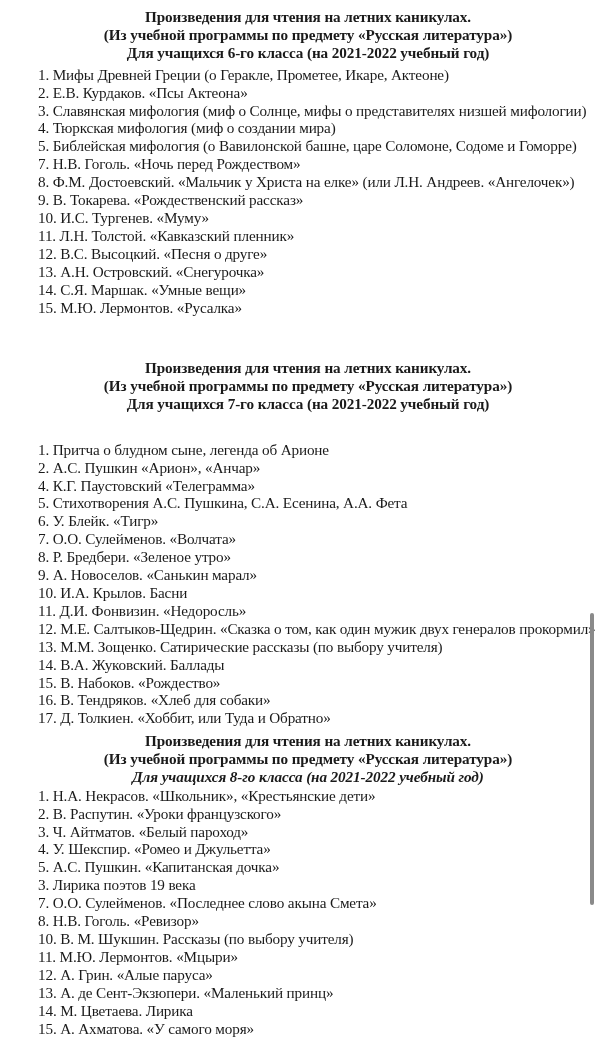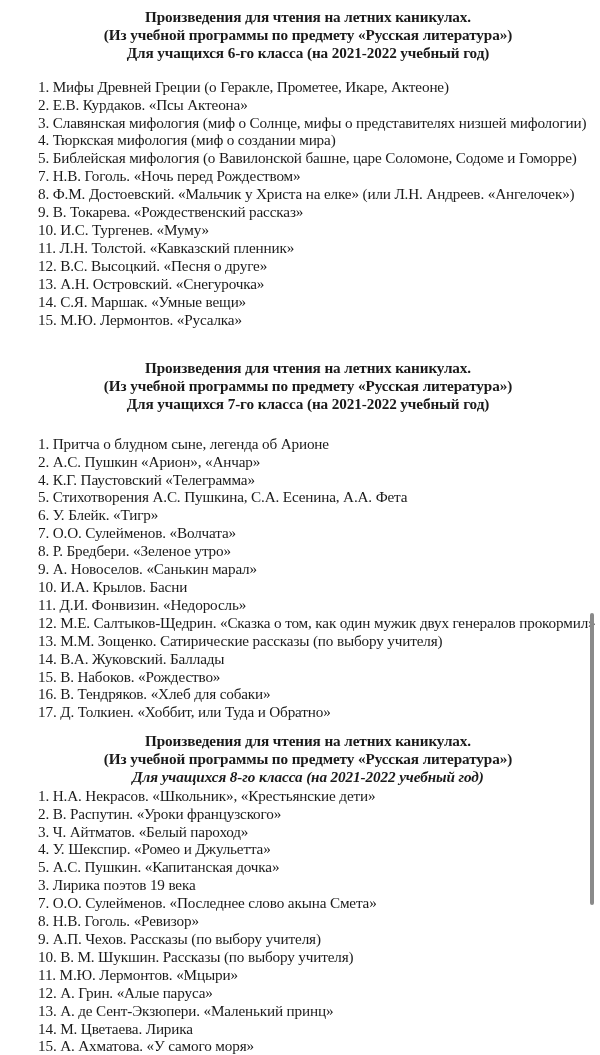--- a/index.html
+++ b/index.html
@@ -70,21 +70,21 @@
 <body>
 
 <div class="page">
 
   <div class="section" style="top:8px;">
     <div class="heading">
       <div>Произведения для чтения на летних каникулах.</div>
       <div>(Из учебной программы по предмету «Русская литература»)</div>
       <div class="sub">Для учащихся 6-го класса (на 2021-2022 учебный год)</div>
     </div>
-    <ul class="list" style="margin-top:16px;">
+    <ul class="list" style="margin-top:4px;">
       <li>1. Мифы Древней Греции (о Геракле, Прометее, Икаре, Актеоне)</li>
       <li>2. Е.В. Курдаков. «Псы Актеона»</li>
       <li>3. Славянская мифология (миф о Солнце, мифы о представителях низшей мифологии)</li>
       <li>4. Тюркская мифология (миф о создании мира)</li>
       <li>5. Библейская мифология (о Вавилонской башне, царе Соломоне, Содоме и Гоморре)</li>
       <li>7. Н.В. Гоголь. «Ночь перед Рождеством»</li>
       <li>8. Ф.М. Достоевский. «Мальчик у Христа на елке» (или Л.Н. Андреев. «Ангелочек»)</li>
       <li>9. В. Токарева. «Рождественский рассказ»</li>
       <li>10. И.С. Тургенев. «Муму»</li>
       <li>11. Л.Н. Толстой. «Кавказский пленник»</li>
@@ -94,21 +94,21 @@
       <li>15. М.Ю. Лермонтов. «Русалка»</li>
     </ul>
   </div>
 
   <div class="section" style="top:359px;">
     <div class="heading">
       <div>Произведения для чтения на летних каникулах.</div>
       <div>(Из учебной программы по предмету «Русская литература»)</div>
       <div class="sub">Для учащихся 7-го класса (на 2021-2022 учебный год)</div>
     </div>
-    <ul class="list" style="margin-top:22px;">
+    <ul class="list" style="margin-top:28px;">
       <li>1. Притча о блудном сыне, легенда об Арионе</li>
       <li>2. А.С. Пушкин «Арион», «Анчар»</li>
       <li>4. К.Г. Паустовский «Телеграмма»</li>
       <li>5. Стихотворения А.С. Пушкина, С.А. Есенина, А.А. Фета</li>
       <li>6. У. Блейк. «Тигр»</li>
       <li>7. О.О. Сулейменов. «Волчата»</li>
       <li>8. Р. Бредбери. «Зеленое утро»</li>
       <li>9. А. Новоселов. «Санькин марал»</li>
       <li>10. И.А. Крылов. Басни</li>
       <li>11. Д.И. Фонвизин. «Недоросль»</li>
@@ -129,21 +129,20 @@
     </div>
     <ul class="list" style="margin-top:1px;">
       <li>1. Н.А. Некрасов. «Школьник», «Крестьянские дети»</li>
       <li>2. В. Распутин. «Уроки французского»</li>
       <li>3. Ч. Айтматов. «Белый пароход»</li>
       <li>4. У. Шекспир. «Ромео и Джульетта»</li>
       <li>5. А.С. Пушкин. «Капитанская дочка»</li>
       <li>3. Лирика поэтов 19 века</li>
       <li>7. О.О. Сулейменов. «Последнее слово акына Смета»</li>
       <li>8. Н.В. Гоголь. «Ревизор»</li>
-      <li>9. А.П. Чехов. Рассказы (по выбору учителя)</li>
       <li>10. В. М. Шукшин. Рассказы (по выбору учителя)</li>
       <li>11. М.Ю. Лермонтов. «Мцыри»</li>
       <li>12. А. Грин. «Алые паруса»</li>
       <li>13. А. де Сент-Экзюпери. «Маленький принц»</li>
       <li>14. М. Цветаева. Лирика</li>
       <li>15. А. Ахматова. «У самого моря»</li>
     </ul>
   </div>
 
   <div class="scrollbar"></div>

